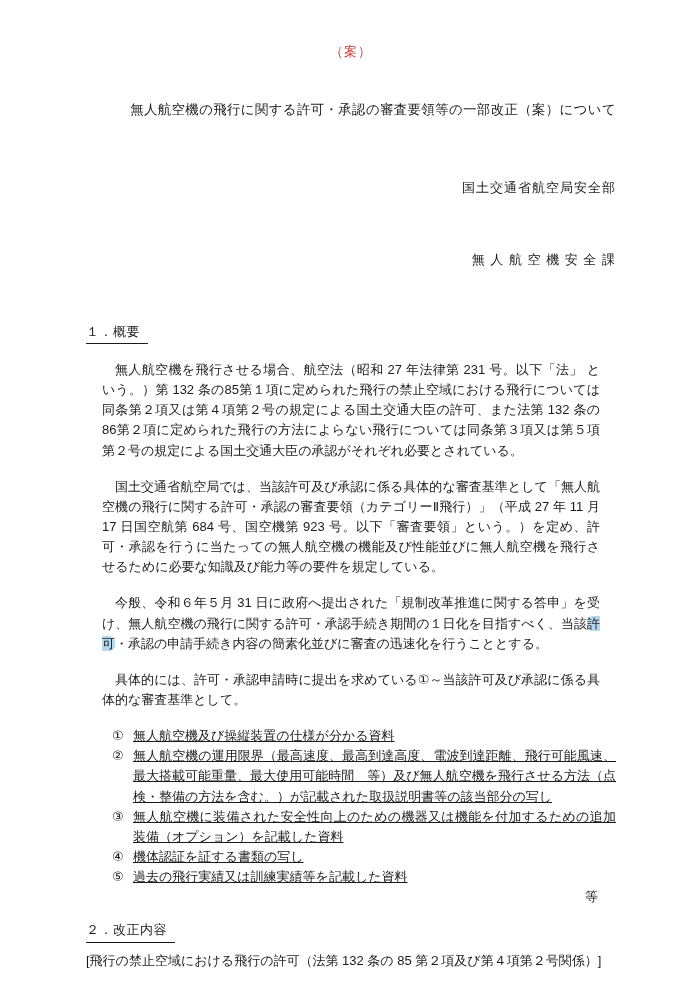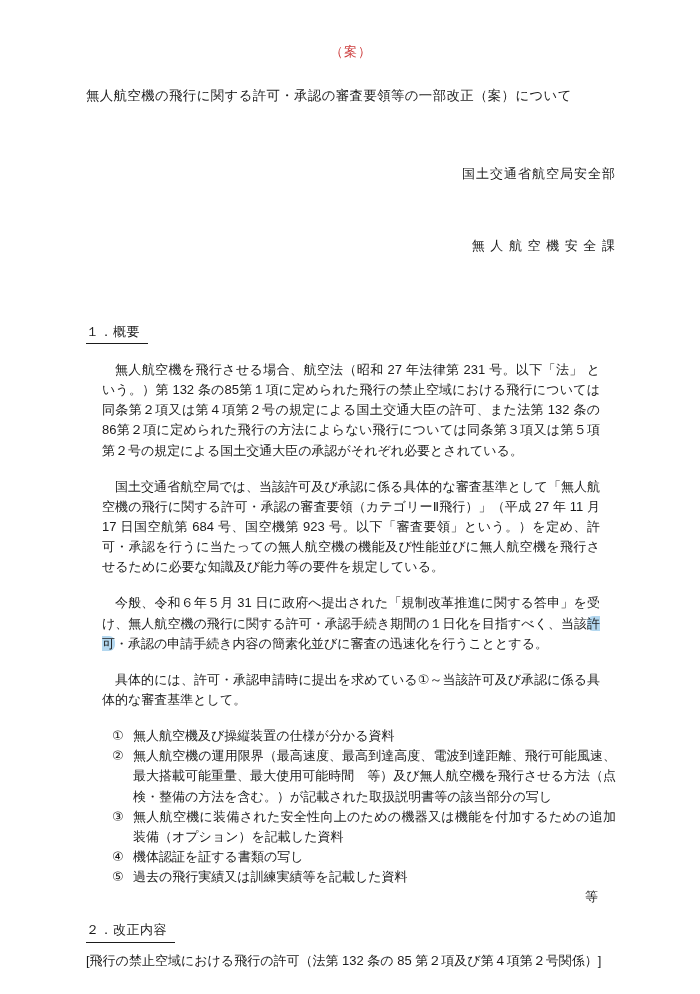--- a/index.html
+++ b/index.html
@@ -20,35 +20,35 @@
     color: #1b1b1b;
     overflow: hidden;
   }
   .draft-label {
     text-align: center;
     color: #cc3b3b;
     font-size: 13px;
     letter-spacing: 1px;
   }
   .doc-title {
-    margin-top: 24px;
-    text-align: left;
+    margin-top: 38px;
+    text-align: right;
     font-size: 13.4px;
     letter-spacing: 0.4px;
     white-space: nowrap;
   }
   .byline {
     margin-top: 7px;
     text-align: right;
     line-height: 24px;
     letter-spacing: 1px;
     white-space: pre;
   }
   .section-heading {
-    margin-top: 16px;
+    margin-top: 2px;
     margin-bottom: 3px;
   }
   .section-heading > span {
     display: inline-block;
     border-bottom: 1px solid #1b1b1b;
     padding-right: 8px;
     padding-bottom: 1px;
     letter-spacing: 0.5px;
   }
   .para {
@@ -66,20 +66,21 @@
   .list-item {
     display: flex;
     align-items: flex-start;
   }
   .li-num {
     flex: 0 0 21px;
   }
   .li-text {
     flex: 1 1 auto;
     text-align: justify;
+    text-decoration: underline;
   }
   .etc-line {
     text-align: right;
     padding-right: 18px;
     margin-top: 0px;
   }
   .section2-heading {
     margin-top: 13px;
     margin-bottom: 0;
   }

